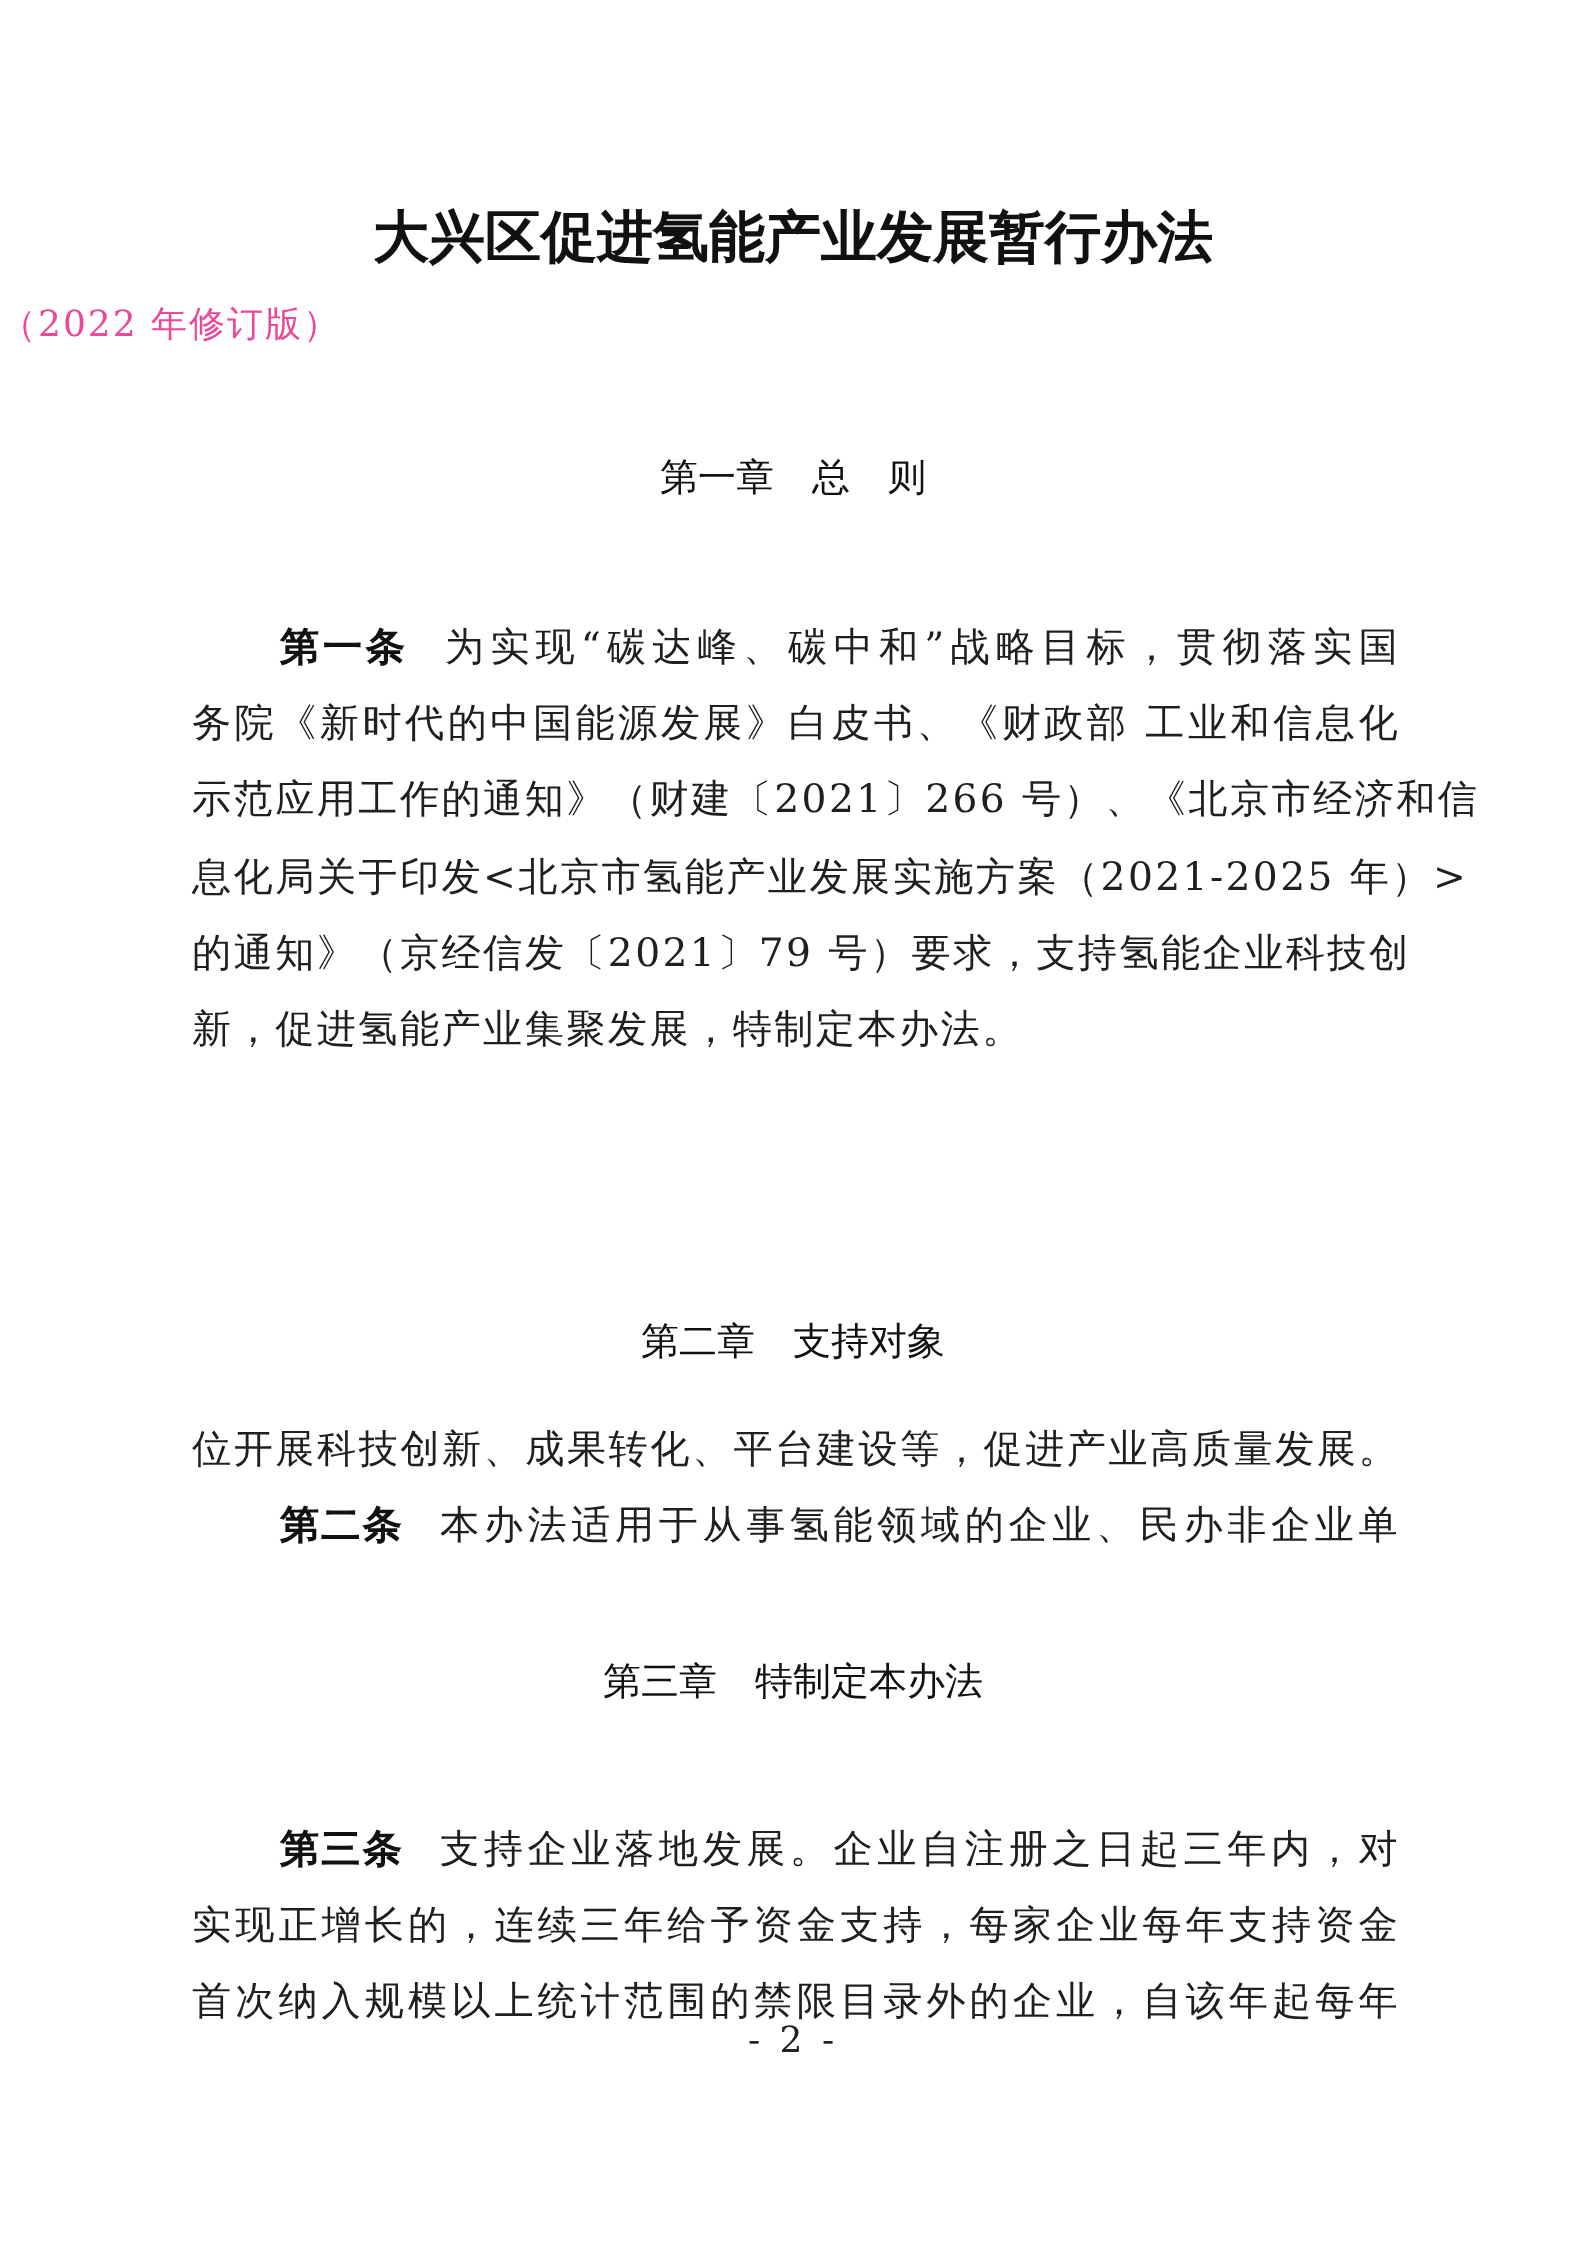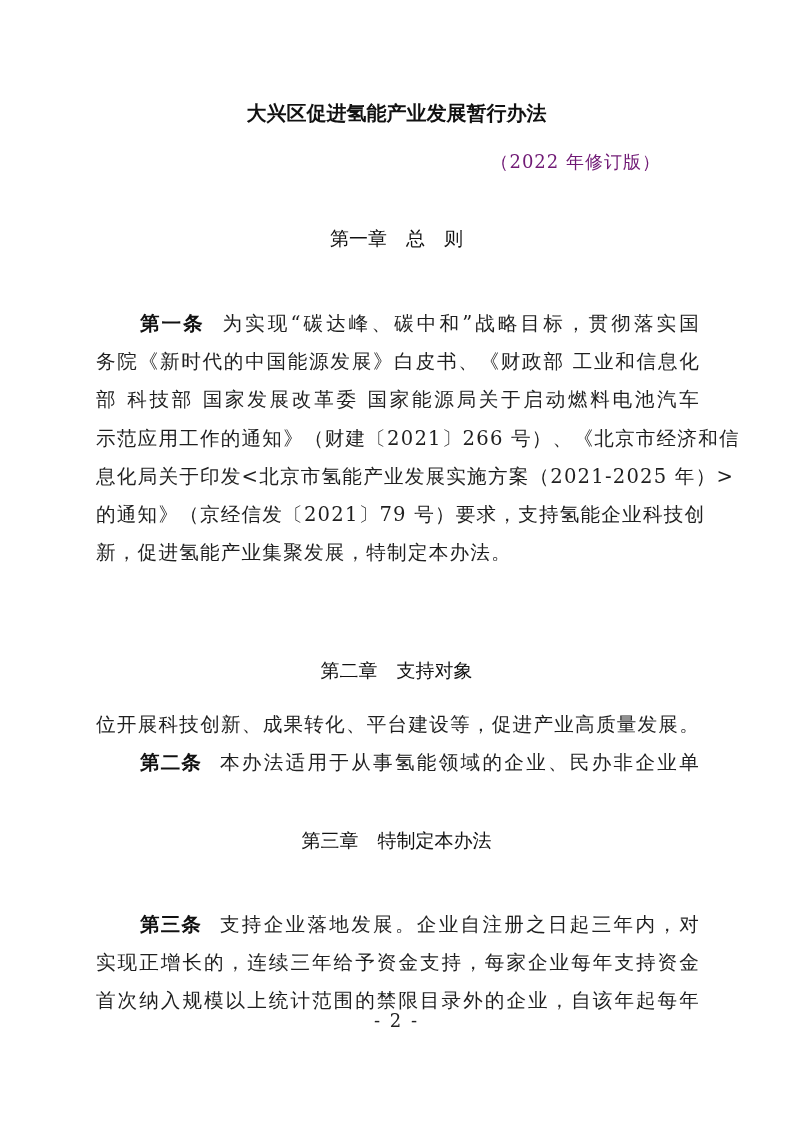--- a/index.html
+++ b/index.html
@@ -20,35 +20,35 @@
       left: 0; top: 0;
       width: 793px;
       height: 1122px;
     }
     .title {
       position: absolute;
       top: 100px;
       left: 0;
       width: 793px;
       text-align: center;
-      font-size: 20px;
+      font-size: 28px;
       font-weight: bold;
       letter-spacing: 0px;
       font-family: "DejaVu Serif", "Liberation Serif", serif;
       color: #111;
     }
     .subtitle {
       position: absolute;
       top: 150px;
       left: 0;
       width: 661px;
-      text-align: right;
+      text-align: left;
       font-size: 18px;
       letter-spacing: 1px;
-      color: #701a75;
+      color: #ec4899;
     }
     .chapter {
       position: absolute;
       left: 0;
       width: 793px;
       text-align: center;
       font-size: 19px;
       font-family: "DejaVu Sans", "Liberation Sans", sans-serif;
       color: #111;
       white-space: pre;
@@ -99,21 +99,20 @@
 <div class="page">
 
   <div class="title">大兴区促进氢能产业发展暂行办法</div>
   <div class="subtitle">（2022 年修订版）</div>
 
   <div class="chapter" style="top:226px;">第一章　总　则</div>
 
   <div class="para" style="top:305px;">
     <span class="line first"><span class="art-label">第一条</span><span>为实现“碳达峰、碳中和”战略目标，贯彻落实国</span></span>
     <span class="line">务院《新时代的中国能源发展》白皮书、《财政部 工业和信息化</span>
-    <span class="line">部 科技部 国家发展改革委 国家能源局关于启动燃料电池汽车</span>
     <span class="line">示范应用工作的通知》（财建〔2021〕266 号）、《北京市经济和信</span>
     <span class="line">息化局关于印发&lt;北京市氢能产业发展实施方案（2021-2025 年）&gt;</span>
     <span class="line">的通知》（京经信发〔2021〕79 号）要求，支持氢能企业科技创</span>
     <span class="line last">新，促进氢能产业集聚发展，特制定本办法。</span>
   </div>
 
   <div class="chapter" style="top:658px;">第二章　支持对象</div>
 
   <div class="para" style="top:706px;">
     <span class="line">位开展科技创新、成果转化、平台建设等，促进产业高质量发展。</span>

